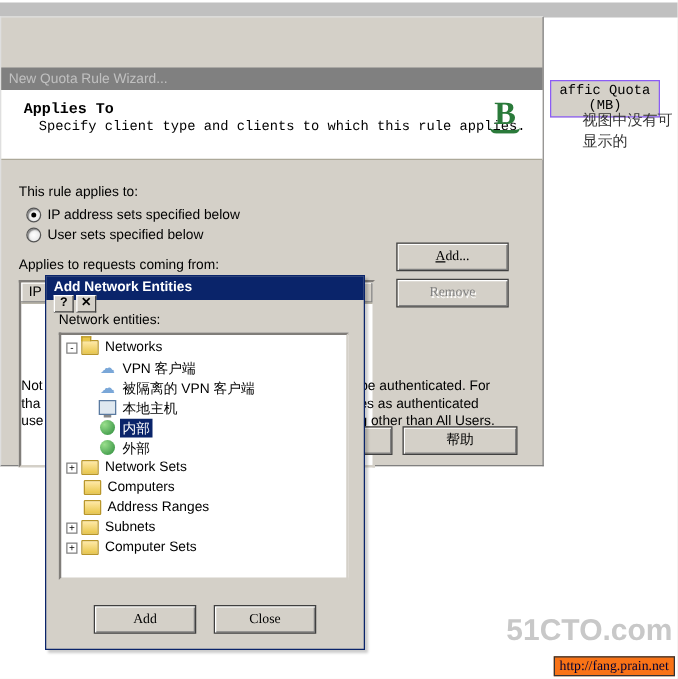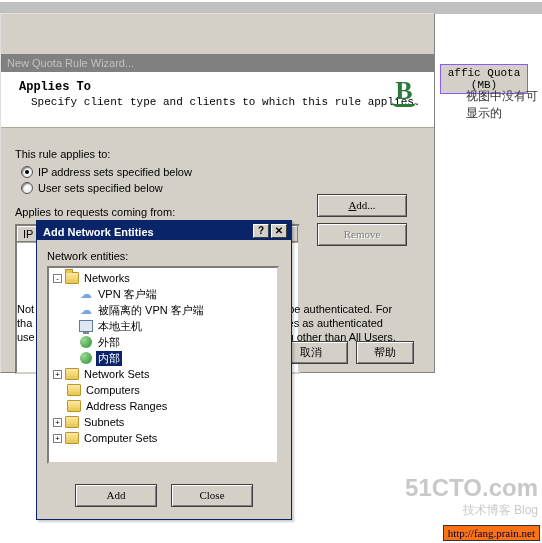--- a/index.html
+++ b/index.html
@@ -158,21 +158,22 @@
   .dialog-title {
     height:19px;
     background:#0a246a;
     color:#fff;
     font-weight:bold;
     font-family:Tahoma,sans-serif;
     font-size:11px;
     padding:3px 4px 2px 6px;
     display:flex;
     justify-content:space-between;
-    align-items:flex-end;
+    align-items:flex-start;
+    flex-direction:column;
   }
   .title-icons { display:flex; gap:2px; }
   .title-icon {
     width:16px; height:14px;
     background:#d4d0c8;
     border:1px solid #fff;
     border-right-color:#404040;
     border-bottom-color:#404040;
     font-size:10px;
     text-align:center;
@@ -306,21 +307,21 @@
 tha
 use</div>
     <div style="position:absolute; left:262px; top:0;">
       <div>d be authenticated. For</div>
       <div>ules as authenticated</div>
       <div>ing other than All Users.</div>
     </div>
   </div>
   <div class="bottom-btn-row">
     <div class="win-btn" style="width:74px;">取消</div>
-    <div class="win-btn" style="width:58px;">帮助</div>
+    <div class="win-btn" style="width:92px;">帮助</div>
   </div>
 </div>
 
 <div class="dialog">
   <div class="dialog-title">
     <span>Add Network Entities</span>
     <span class="title-icons">
       <span class="title-icon">?</span>
       <span class="title-icon">✕</span>
     </span>
@@ -343,27 +344,27 @@
         <span class="lbl">被隔离的 VPN 客户端</span>
       </div>
       <div class="tree-row" style="padding-left:28px;">
         <span class="pc-icon"></span>
         <span class="lbl">本地主机</span>
       </div>
       <div class="tree-row" style="padding-left:28px;">
         <span class="node-icon">
             <span class="globe"></span>
           </span>
-        <span class="lbl">外部</span>
+        <span class="lbl sel">内部</span>
       </div>
       <div class="tree-row" style="padding-left:28px;">
         <span class="node-icon">
             <span class="globe"></span>
           </span>
-        <span class="lbl sel">内部</span>
+        <span class="lbl">外部</span>
       </div>
 
       <div class="tree-row" style="padding-left:2px;">
         <span class="exp">+</span>
         <span class="folder-icon"></span>
         <span class="lbl">Network Sets</span>
       </div>
       <div class="tree-row" style="padding-left:2px;">
         <span class="exp-sp"></span>
         <span class="folder-icon"></span>
@@ -387,15 +388,14 @@
     </div>
   </div>
   <div class="dialog-btn-row">
     <div class="win-btn" style="width:82px;">Add</div>
     <div class="win-btn" style="width:82px;">Close</div>
   </div>
 </div>
 
 <div class="watermark">
   <div class="big">51CTO.com</div>
-  <div class="small">技术博客   Blog</div>
 </div>
 <div class="url-badge">http://fang.prain.net</div>
 
 </body></html>

